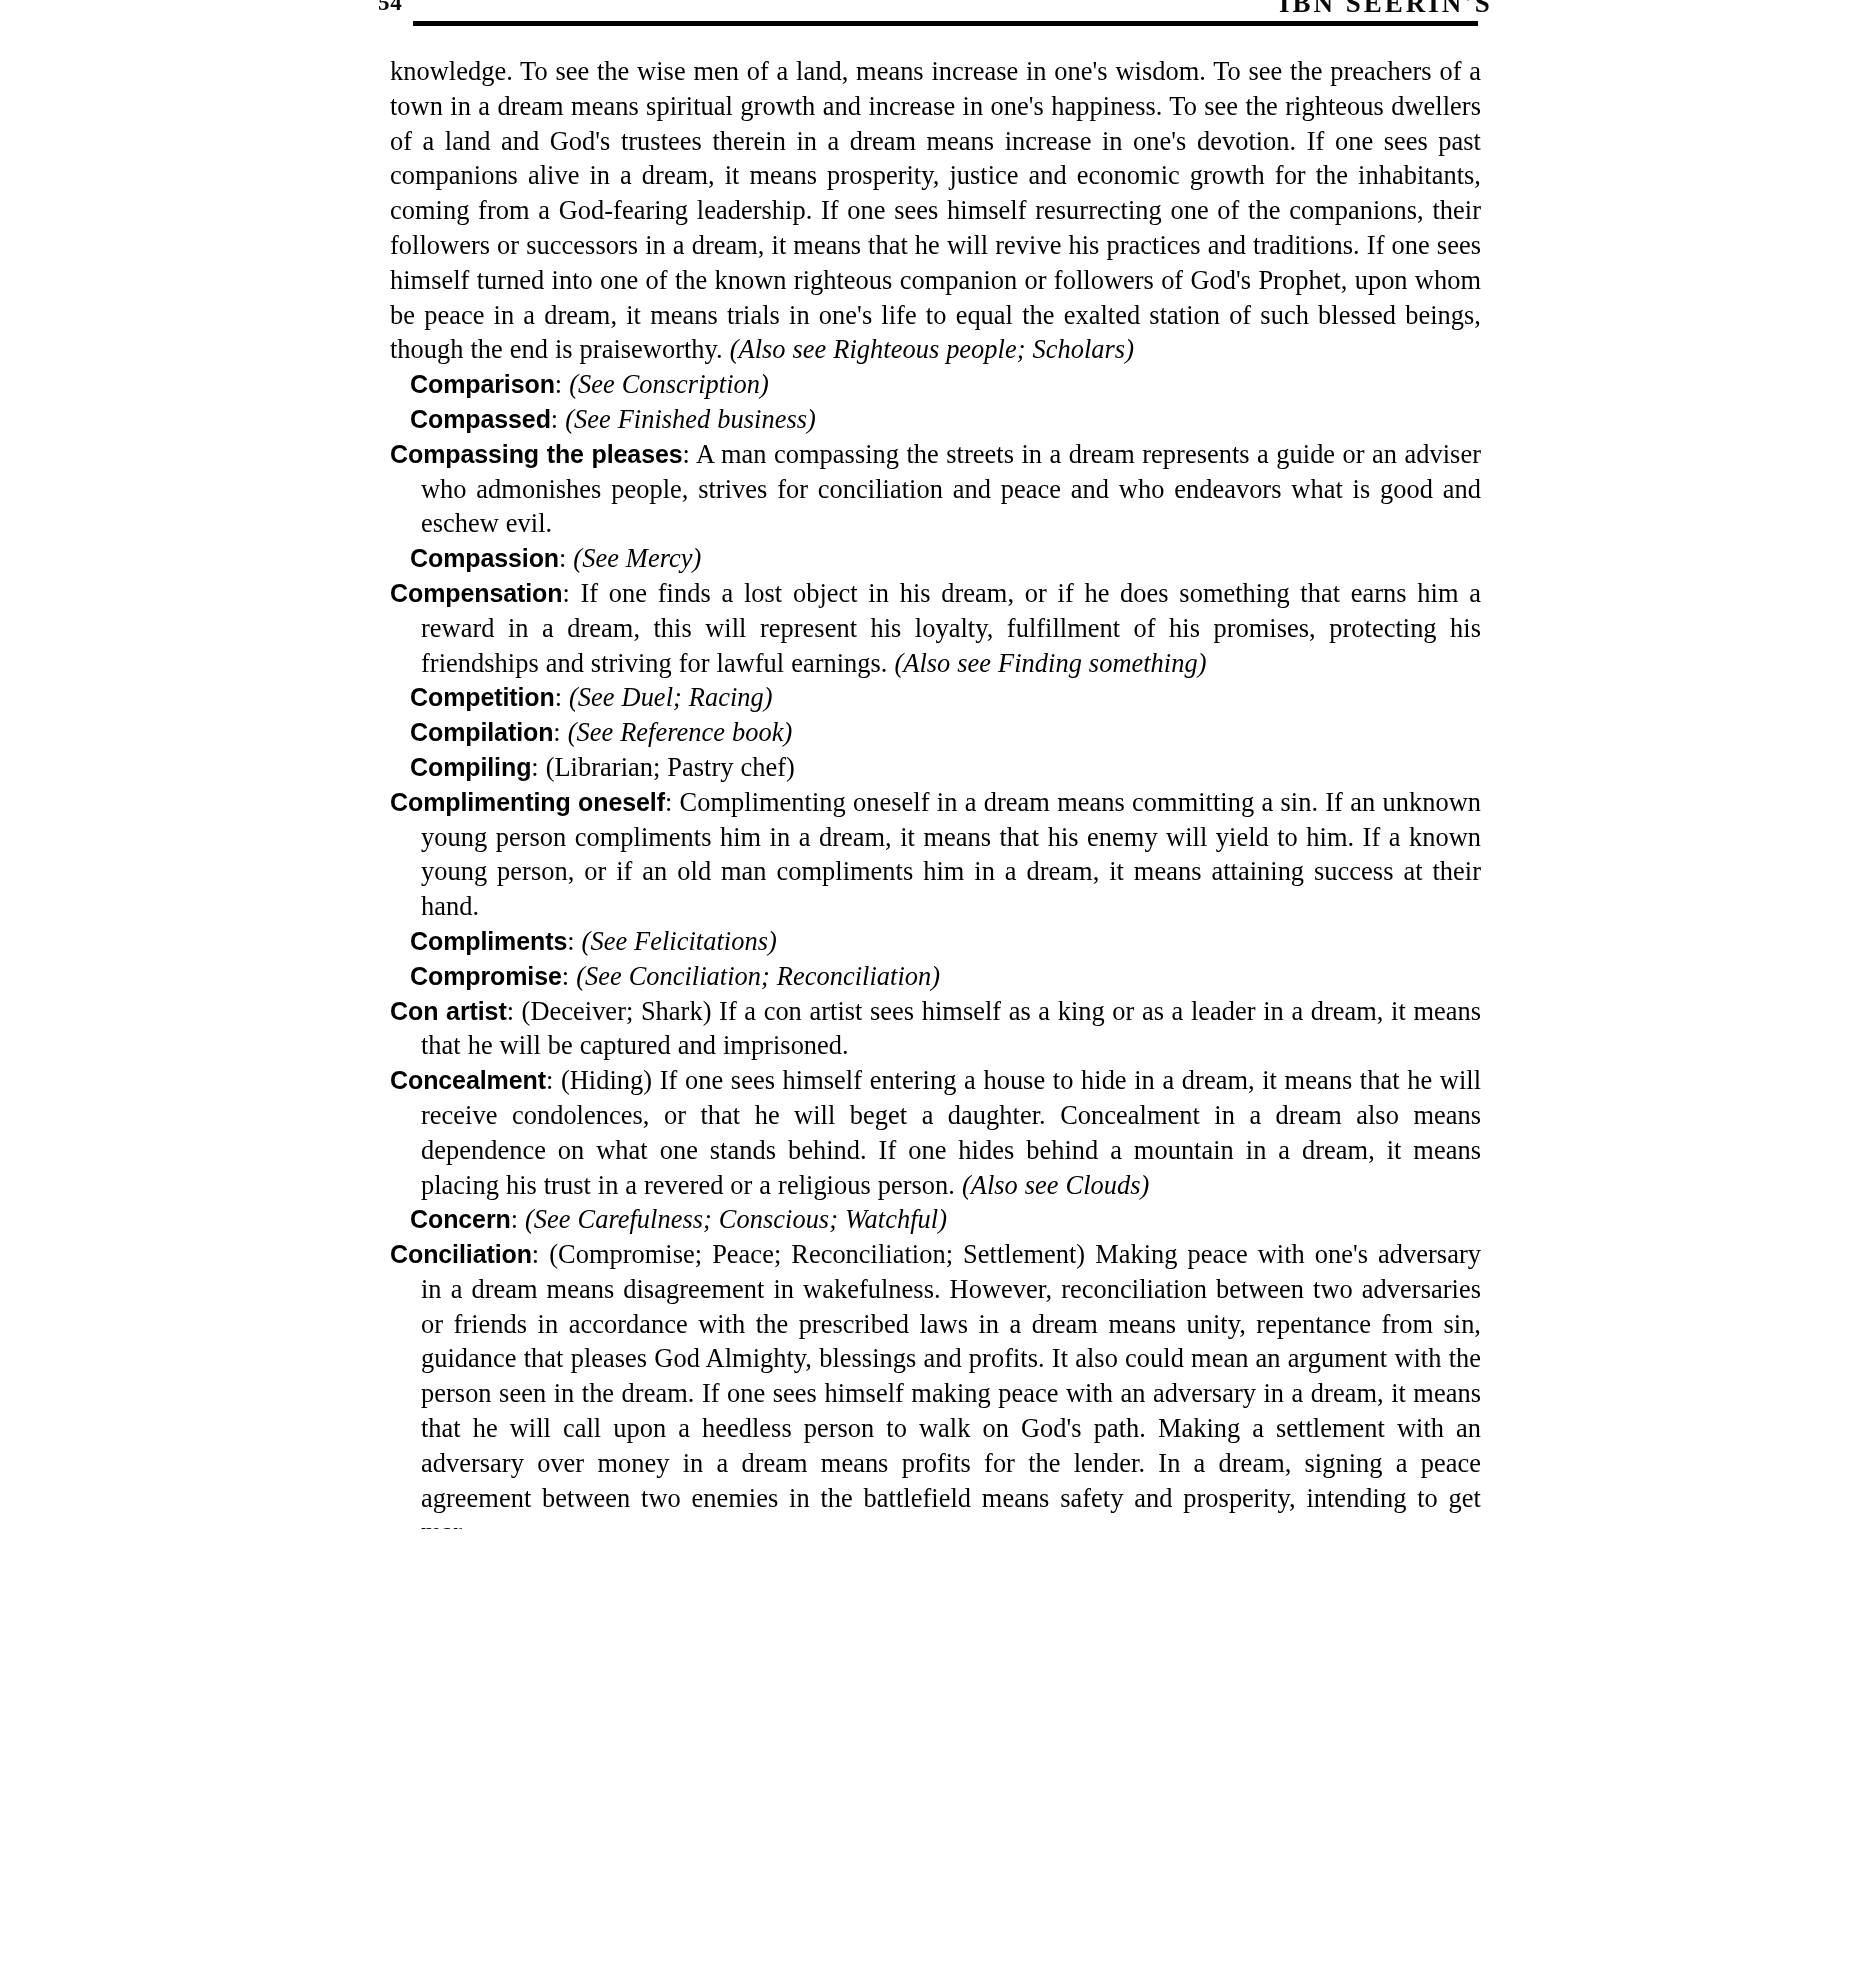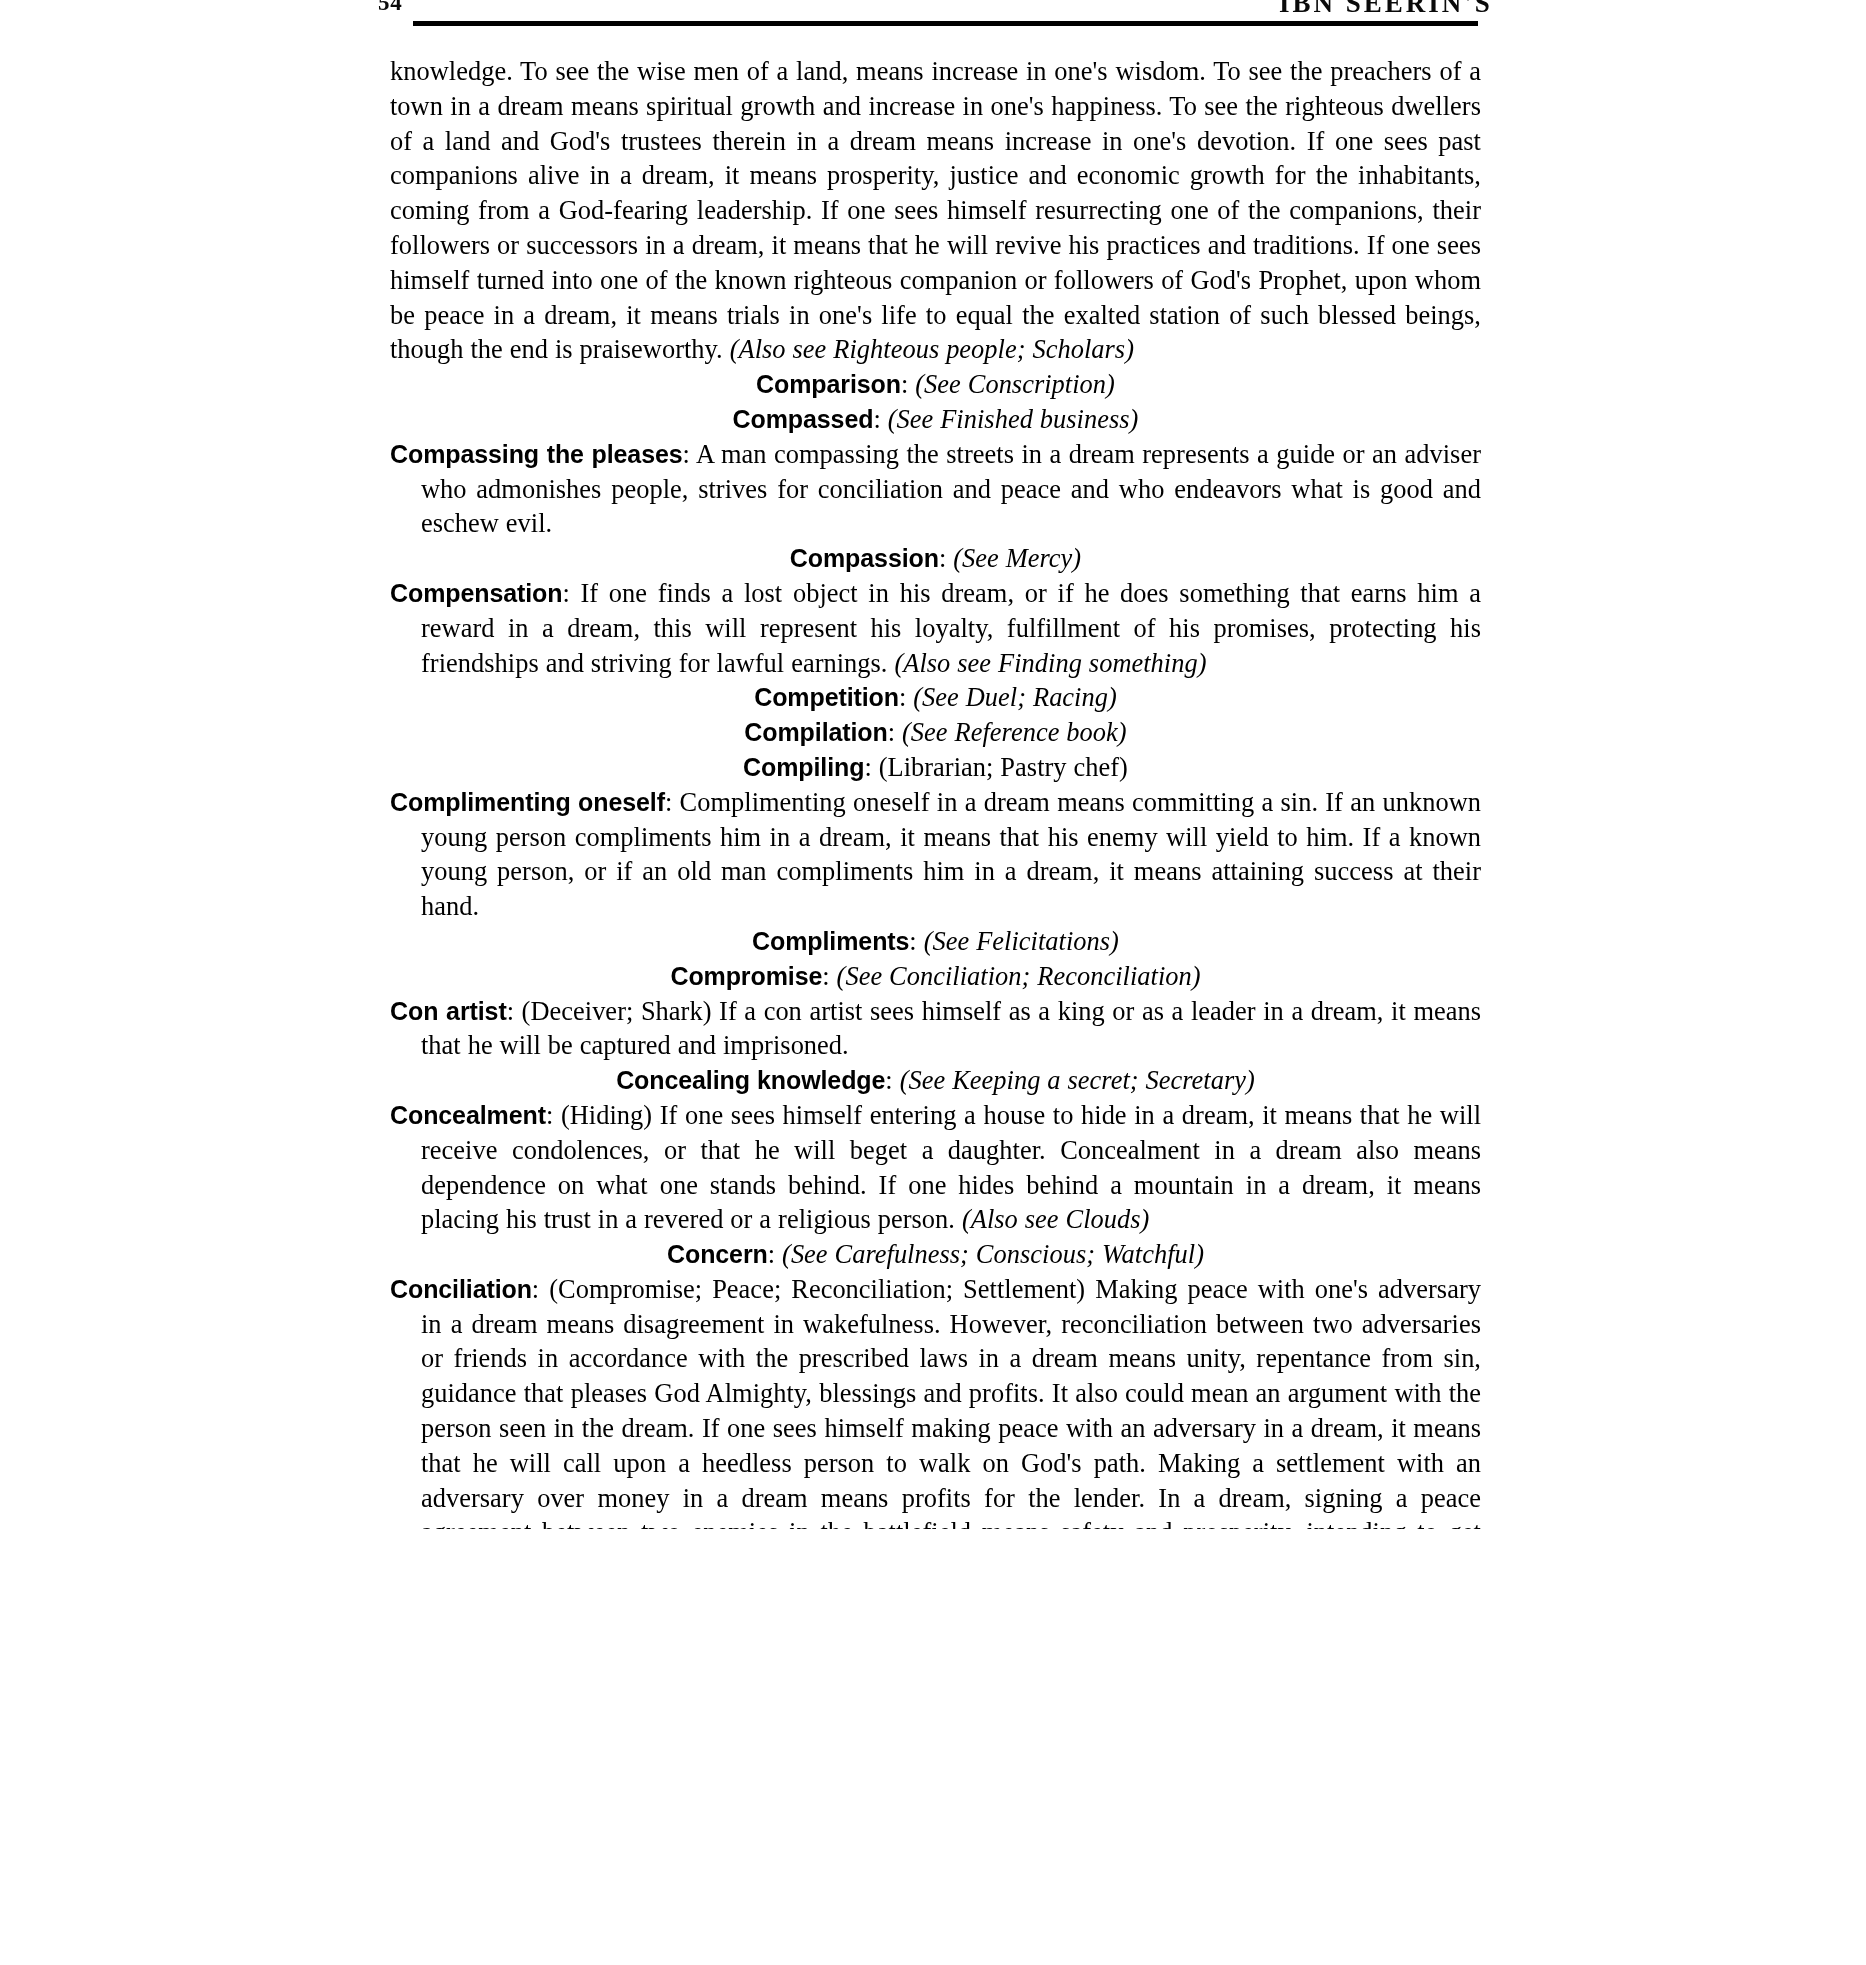--- a/index.html
+++ b/index.html
@@ -84,21 +84,22 @@
     line-height: 1.318;
     text-align: justify;
     text-justify: inter-word;
     margin: 0;
     padding-left: 31px;
     text-indent: -31px;
     letter-spacing: 0.04px;
     word-spacing: 0.3px;
   }
   .entry.short {
-    text-align: center;
+    text-align: left;
+    margin-left: 20px;
   }
 
   .headword {
     font-family: "Liberation Sans", sans-serif;
     font-weight: 700;
     font-size: 25px;
     letter-spacing: -0.1px;
   }
   .xref {
     font-style: italic;
@@ -128,21 +129,20 @@
         <p class="entry"><span class="headword">Compassing the pleases</span><span>: </span><span class="roman">A man compassing the streets in a dream represents a guide or an adviser who admonishes people, strives for conciliation and peace and who endeavors what is good and eschew evil.</span></p>
         <p class="entry short"><span class="headword">Compassion</span><span>: </span><span class="xref">(See Mercy)</span></p>
         <p class="entry"><span class="headword">Compensation</span><span>: </span><span class="roman">If one finds a lost object in his dream, or if he does something that earns him a reward in a dream, this will represent his loyalty, fulfillment of his promises, protecting his friendships and striving for lawful earnings. </span><span class="xref">(Also see Finding something)</span></p>
         <p class="entry short"><span class="headword">Competition</span><span>: </span><span class="xref">(See Duel; Racing)</span></p>
         <p class="entry short"><span class="headword">Compilation</span><span>: </span><span class="xref">(See Reference book)</span></p>
         <p class="entry short"><span class="headword">Compiling</span><span>: </span><span class="roman">(Librarian; Pastry chef)</span></p>
         <p class="entry"><span class="headword">Complimenting oneself</span><span>: </span><span class="roman">Complimenting oneself in a dream means committing a sin. If an unknown young person compliments him in a dream, it means that his enemy will yield to him. If a known young person, or if an old man compliments him in a dream, it means attaining success at their hand.</span></p>
         <p class="entry short"><span class="headword">Compliments</span><span>: </span><span class="xref">(See Felicitations)</span></p>
         <p class="entry short"><span class="headword">Compromise</span><span>: </span><span class="xref">(See Conciliation; Reconciliation)</span></p>
         <p class="entry"><span class="headword">Con artist</span><span>: </span><span class="roman">(Deceiver; Shark) If a con artist sees himself as a king or as a leader in a dream, it means that he will be captured and imprisoned.</span></p>
-        <p class="entry short"><span class="headword">Concealing knowledge</span><span>: </span><span class="xref">(See Keeping a secret; Secretary)</span></p>
         <p class="entry"><span class="headword">Concealment</span><span>: </span><span class="roman">(Hiding) If one sees himself entering a house to hide in a dream, it means that he will receive condolences, or that he will beget a daughter. Concealment in a dream also means dependence on what one stands behind. If one hides behind a mountain in a dream, it means placing his trust in a revered or a religious person. </span><span class="xref">(Also see Clouds)</span></p>
         <p class="entry short"><span class="headword">Concern</span><span>: </span><span class="xref">(See Carefulness; Conscious; Watchful)</span></p>
         <p class="entry"><span class="headword">Conciliation</span><span>: </span><span class="roman">(Compromise; Peace; Reconciliation; Settlement) Making peace with one's adversary in a dream means disagreement in wakefulness. However, reconciliation between two adversaries or friends in accordance with the prescribed laws in a dream means unity, repentance from sin, guidance that pleases God Almighty, blessings and profits. It also could mean an argument with the person seen in the dream. If one sees himself making peace with an adversary in a dream, it means that he will call upon a heedless person to walk on God's path. Making a settlement with an adversary over money in a dream means profits for the lender. In a dream, signing a peace agreement between two enemies in the battlefield means safety and prosperity, intending to get mar-</span></p>
       </div>
 
   </div>
 </div>
 
 
 </body></html>

